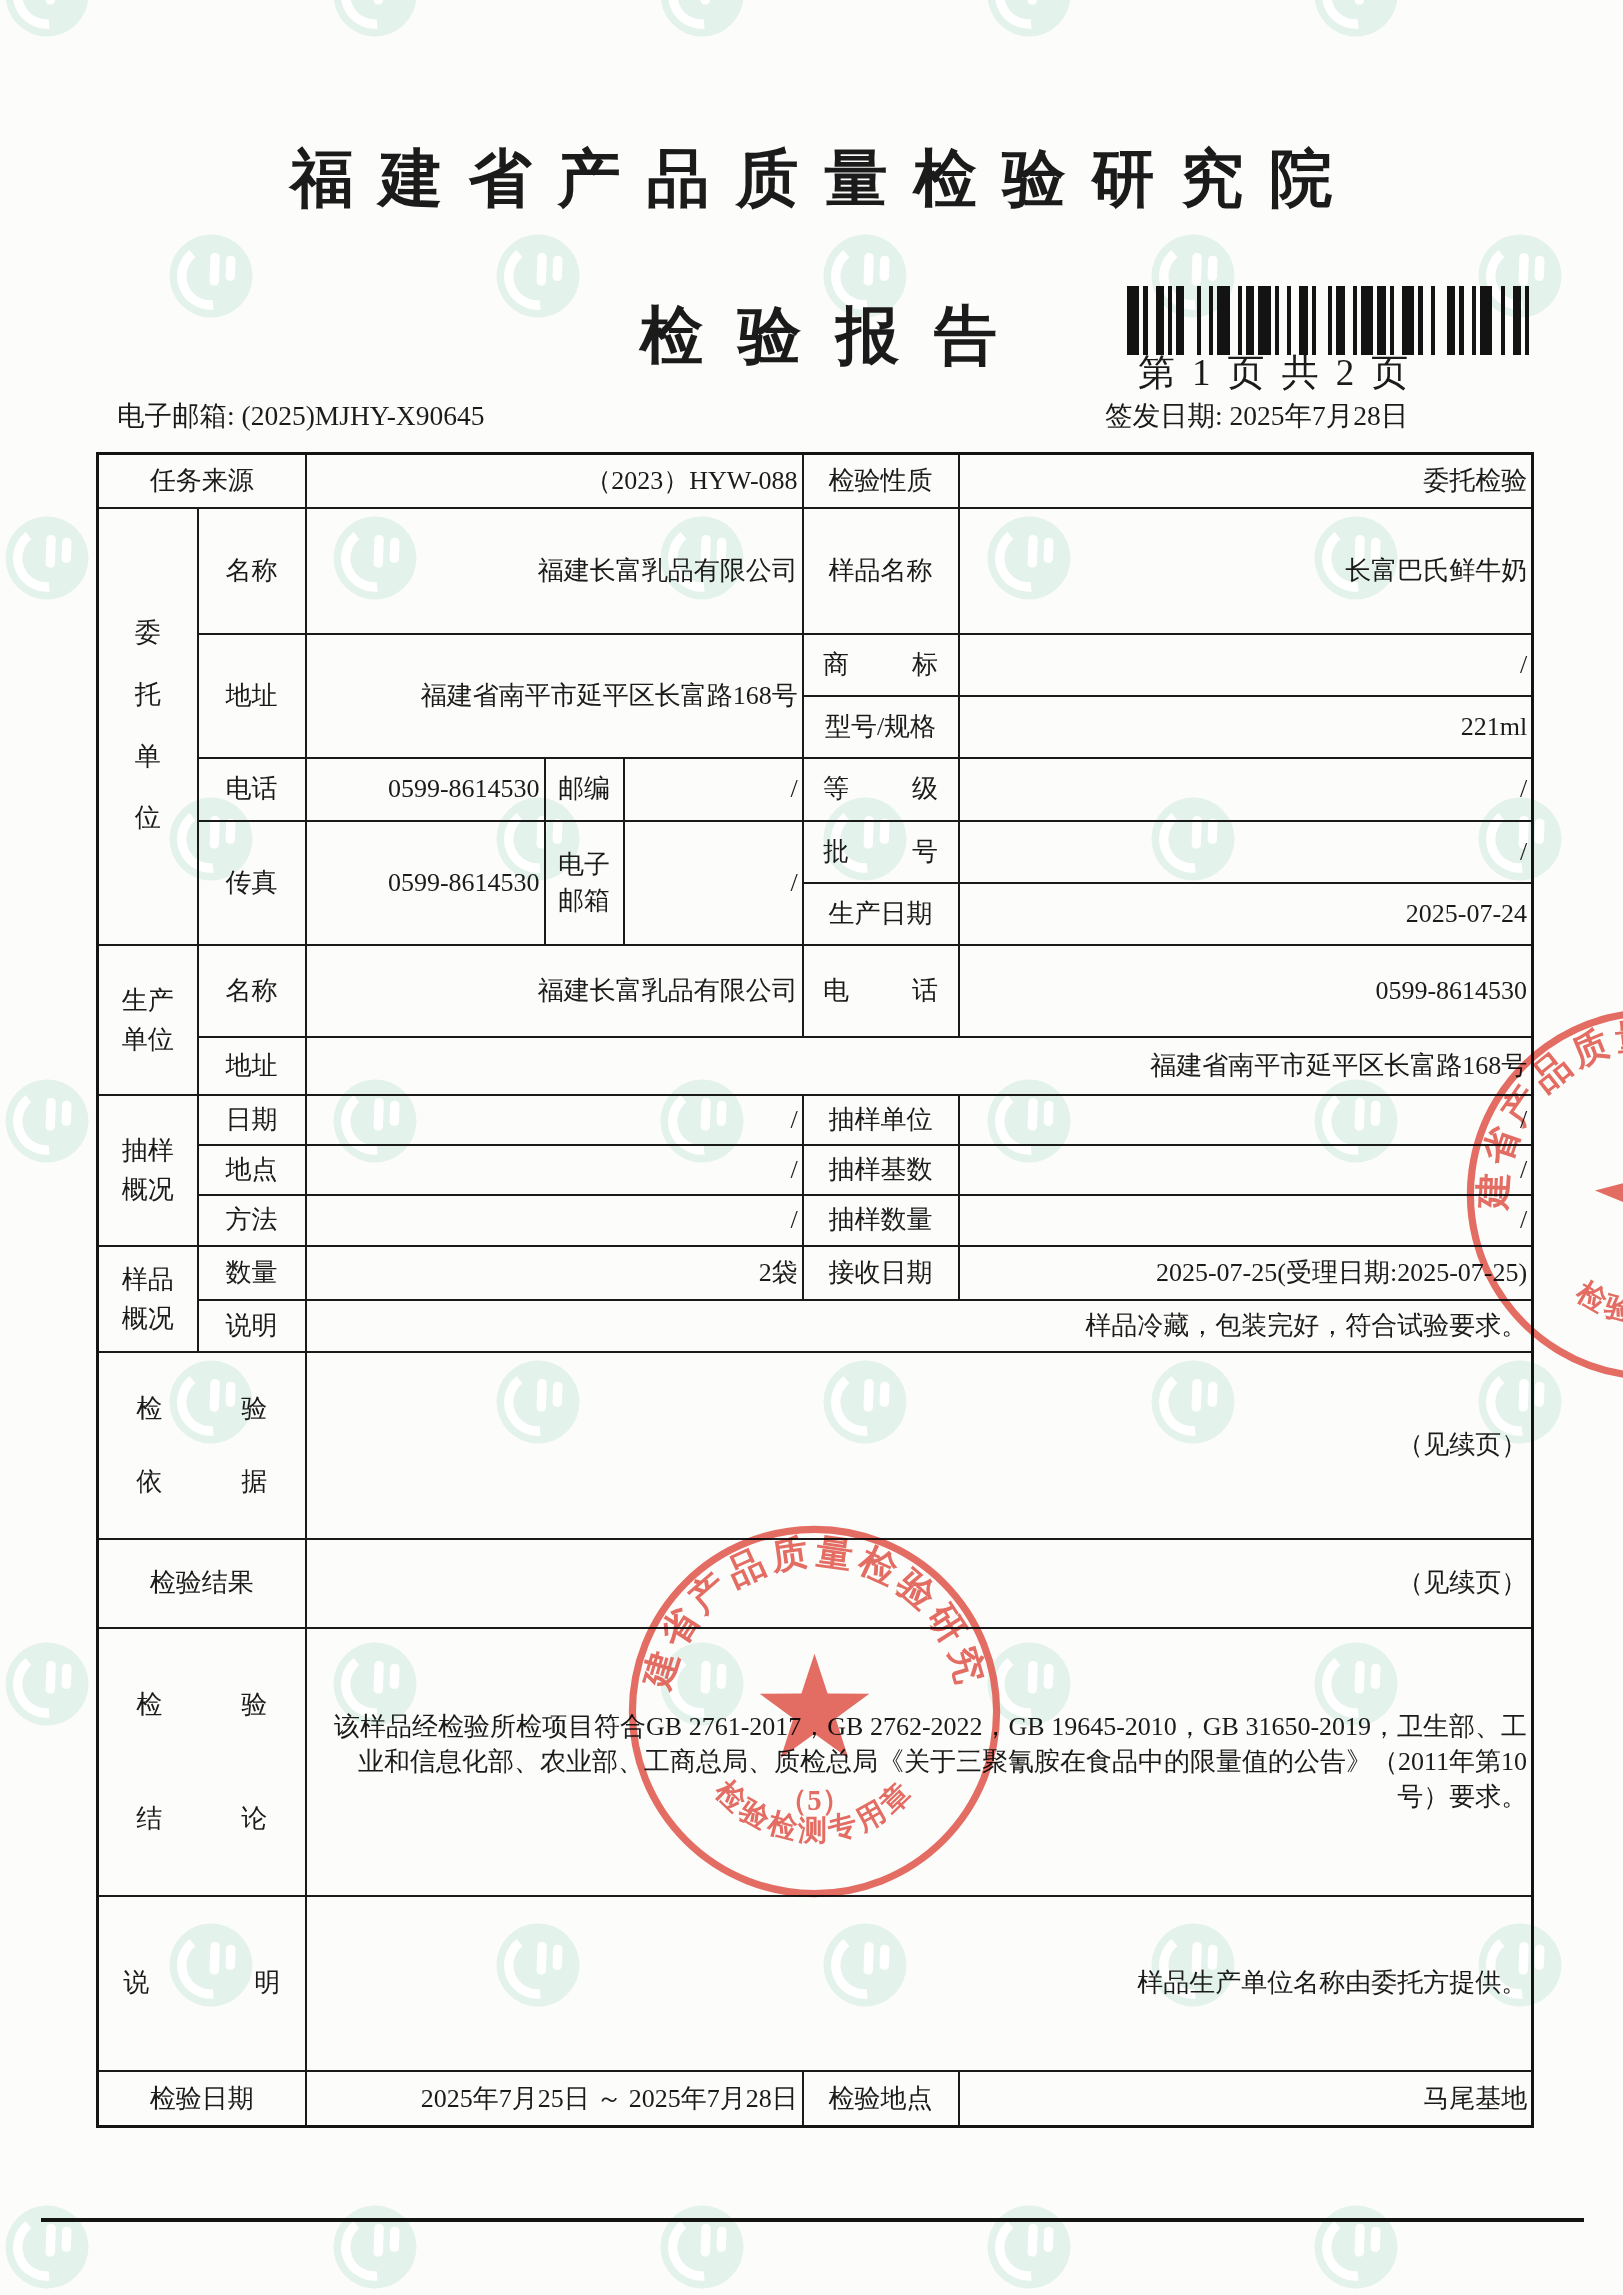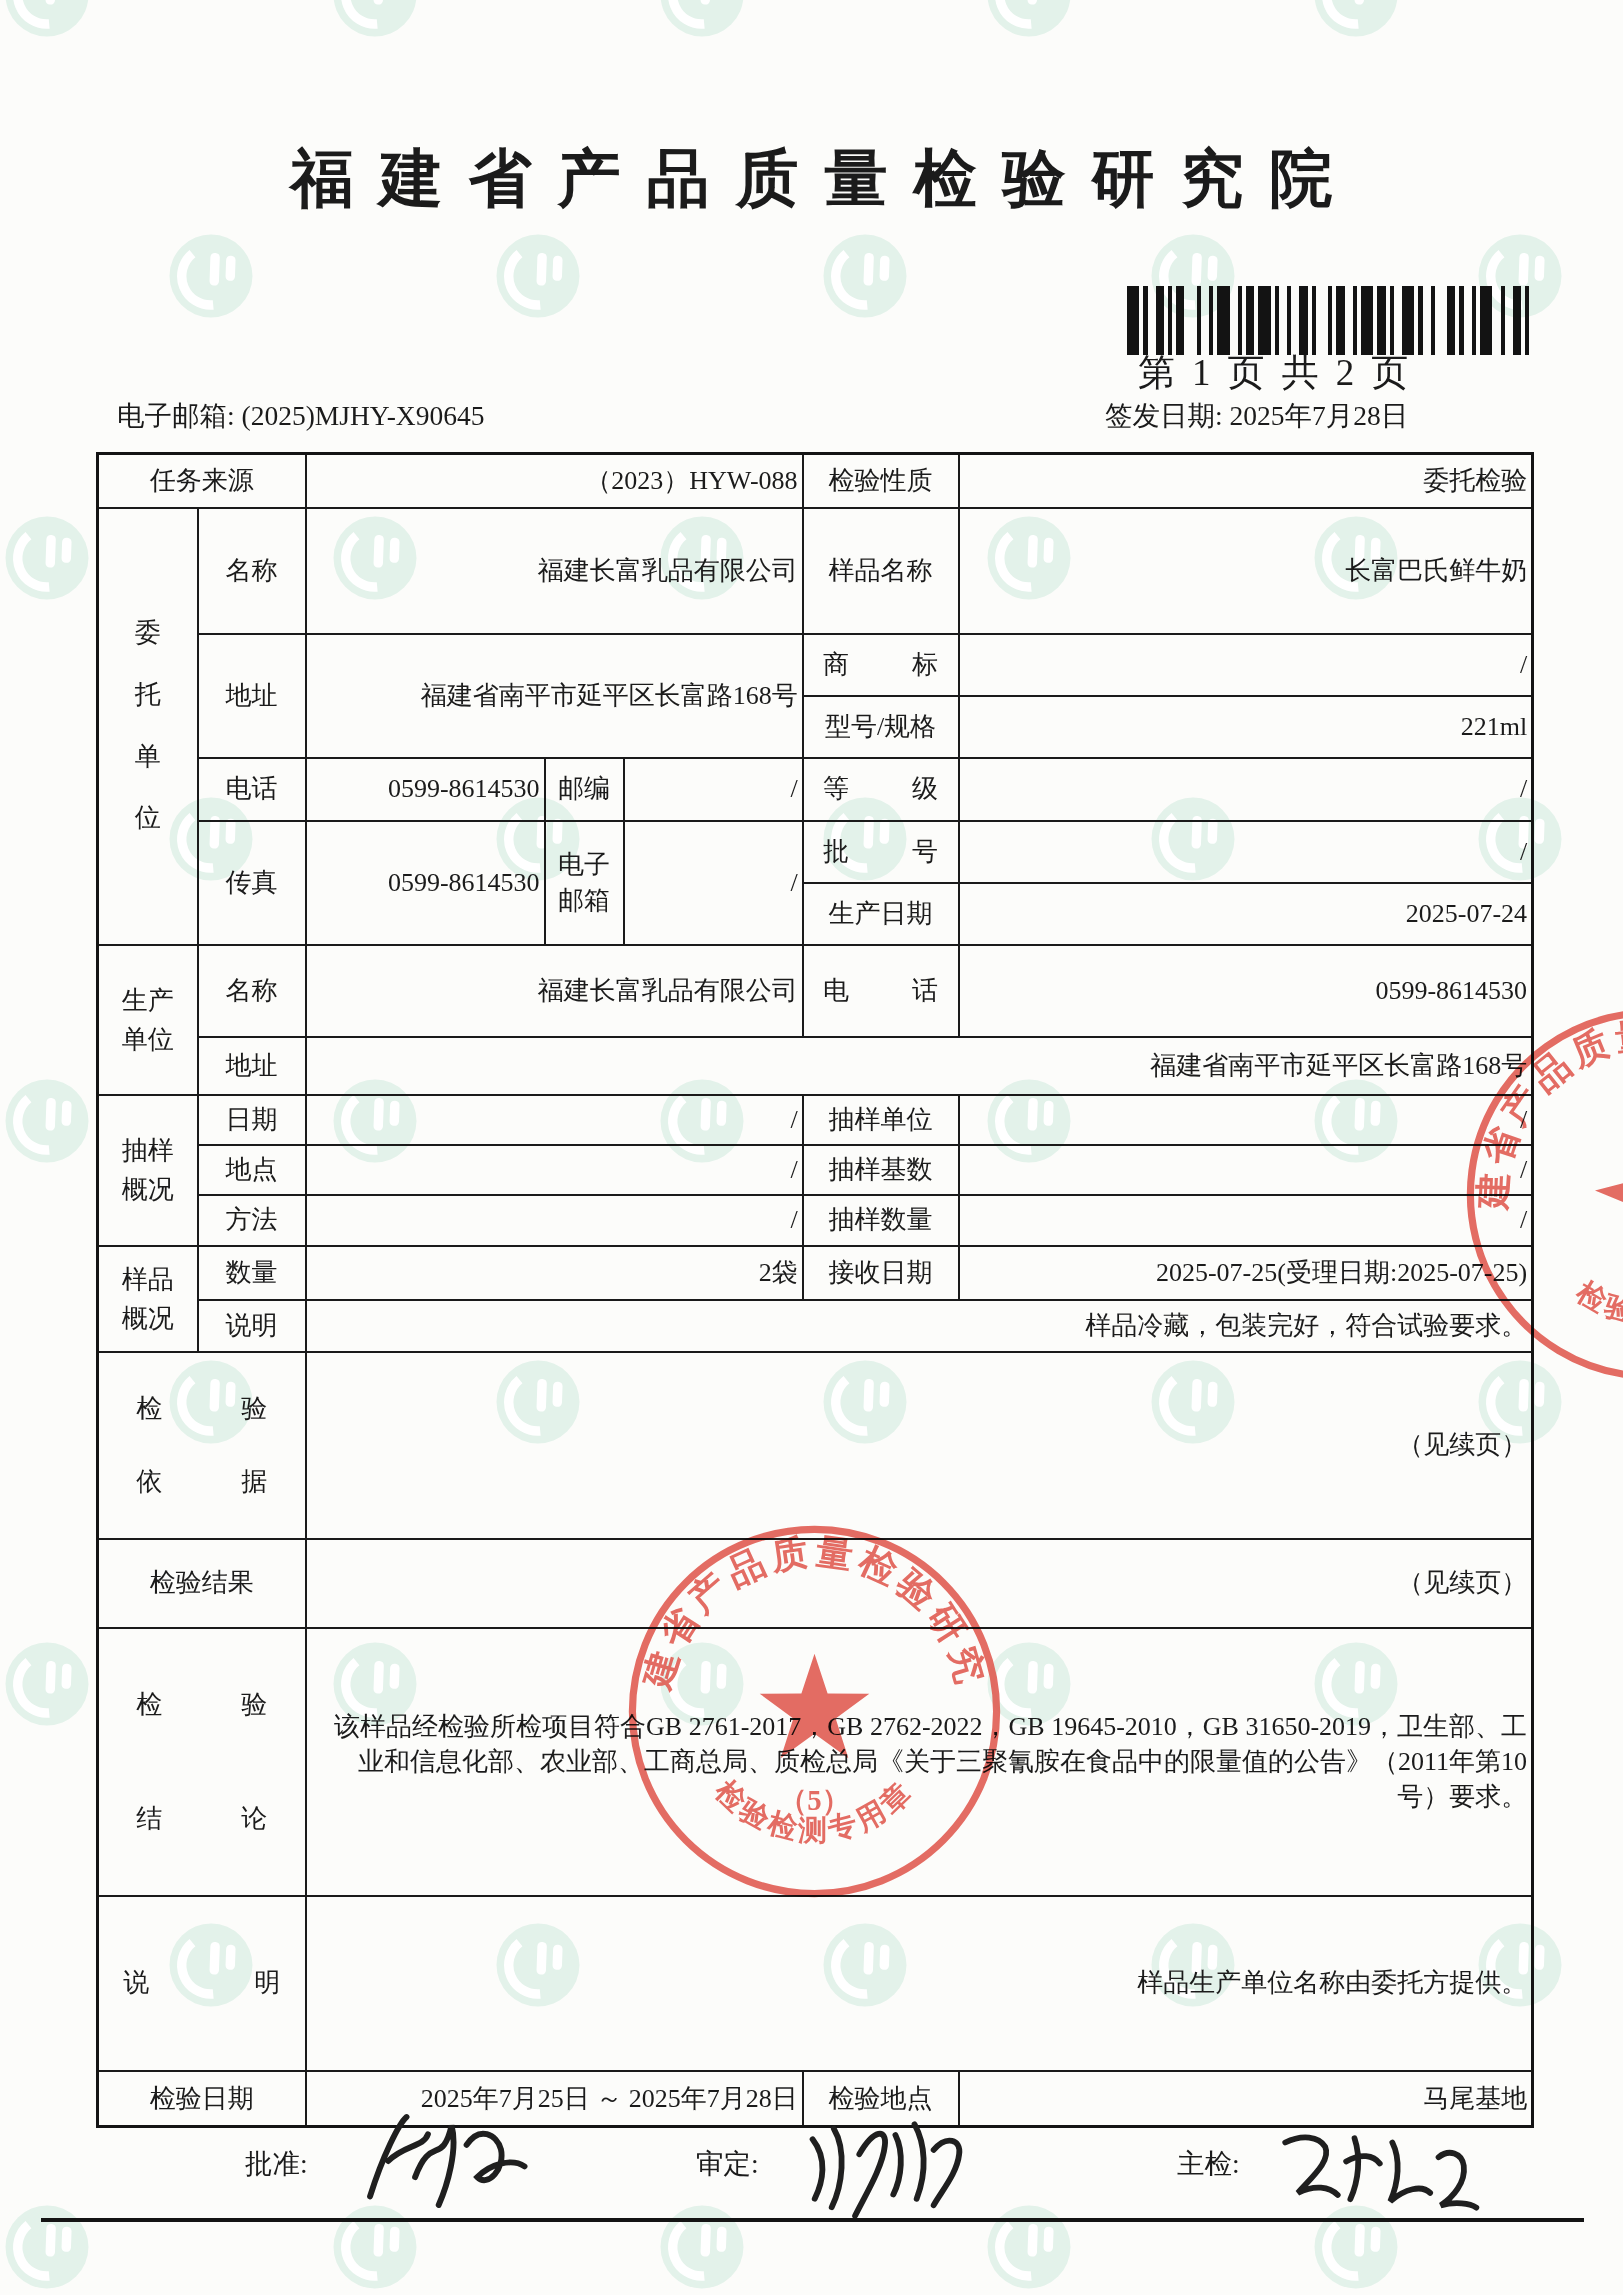--- a/index.html
+++ b/index.html
@@ -422,20 +422,21 @@
       <path d="M -14,-44 A 46 46 0 0 0 -14,44" stroke="#ffffff" stroke-width="15" fill="none"></path>
       <rect x="2" y="-34" width="15" height="52" rx="7" fill="#ffffff" transform="rotate(24 9 -8)"></rect>
       <rect x="26" y="-20" width="15" height="40" rx="7" fill="#ffffff" transform="rotate(24 33 0)"></rect>
     </g>
   </svg>
     </div>
 
   <div class="content">
 
     <div class="t1">福建省产品质量检验研究院</div>
+    <div class="t3">检验报告</div>
 
     <div class="barcode">
         <span class="bar" style="width: 12.4px;"></span>
         <span class="gap" style="width: 4.1px;"></span>
         <span class="bar" style="width: 4.1px;"></span>
         <span class="gap" style="width: 8.2px;"></span>
         <span class="bar" style="width: 8.2px;"></span>
         <span class="gap" style="width: 4.1px;"></span>
         <span class="bar" style="width: 4.1px;"></span>
         <span class="gap" style="width: 4.1px;"></span>
@@ -658,36 +659,20 @@
 
       <tr style="height:56px">
         <td class="lab" colspan="2">检验日期</td>
         <td class="val" colspan="3">2025年7月25日 ～ 2025年7月28日</td>
         <td class="lab">检验地点</td>
         <td class="val">马尾基地</td>
       </tr>
     </tbody>
       </table>
 
-    <div class="sigrow">
-      <span class="siglab" style="left:245px;top:31px">批准:</span>
-      <svg class="sig" style="left:340px;top:-13px" width="236" height="118" viewBox="0 0 220 110">
-        <path d="M28,88 C40,50 55,20 62,14 M45,55 C60,40 78,42 82,30 M70,70 C85,30 95,60 104,22 C110,44 100,78 92,96 M118,40 C130,22 146,30 150,44 C154,62 138,80 128,70 C140,58 160,52 172,60"></path>
-      </svg>
-
-      <span class="siglab" style="left:696px;top:31px">审定:</span>
-      <svg class="sig" style="left:785px;top:-19.6px" width="223" height="131" viewBox="0 0 210 120">
-        <path d="M26,40 C40,58 36,80 28,96 M46,30 C58,50 54,84 44,104 M70,54 C84,30 96,30 94,46 C92,66 76,92 66,112 M104,36 C112,52 110,76 102,92 M122,26 C132,44 134,70 124,96 M140,50 C152,36 166,40 164,54 C162,72 148,88 140,102"></path>
-      </svg>
-
-      <span class="siglab" style="left:1177px;top:31px">主检:</span>
-      <svg class="sig" style="left:1263px;top:-3.9px" width="223" height="105" viewBox="0 0 210 100">
-        <path d="M20,30 C36,22 52,24 58,34 C64,48 44,64 32,78 C48,70 62,72 70,80 M86,26 C92,44 90,66 82,84 M78,48 C92,40 104,42 110,50 M122,30 C130,46 128,68 120,86 C134,74 150,70 158,78 M166,44 C176,36 188,40 190,52 C192,68 180,82 168,90 C182,86 196,88 202,92"></path>
-      </svg>
-    </div>
 
     <div class="botline"></div>
 
     <svg class="stamp" style="left:618px;top:1515px" width="393" height="393" viewBox="-300 -300 600 600">
       <defs>
         <path id="arcT1" d="M -224 0 A 224 224 0 0 1 224 0"></path>
         <path id="arcB1" d="M -196 0 A 196 196 0 0 0 196 0"></path>
       </defs>
       <circle r="278" fill="none" stroke="currentColor" stroke-width="11"></circle>
       <polygon fill="currentColor" points="0,-88 20,-27.5 83.7,-27.2 32.3,10.5 51.7,71.2 0,34 -51.7,71.2 -32.3,10.5 -83.7,-27.2 -20,-27.5"></polygon>

